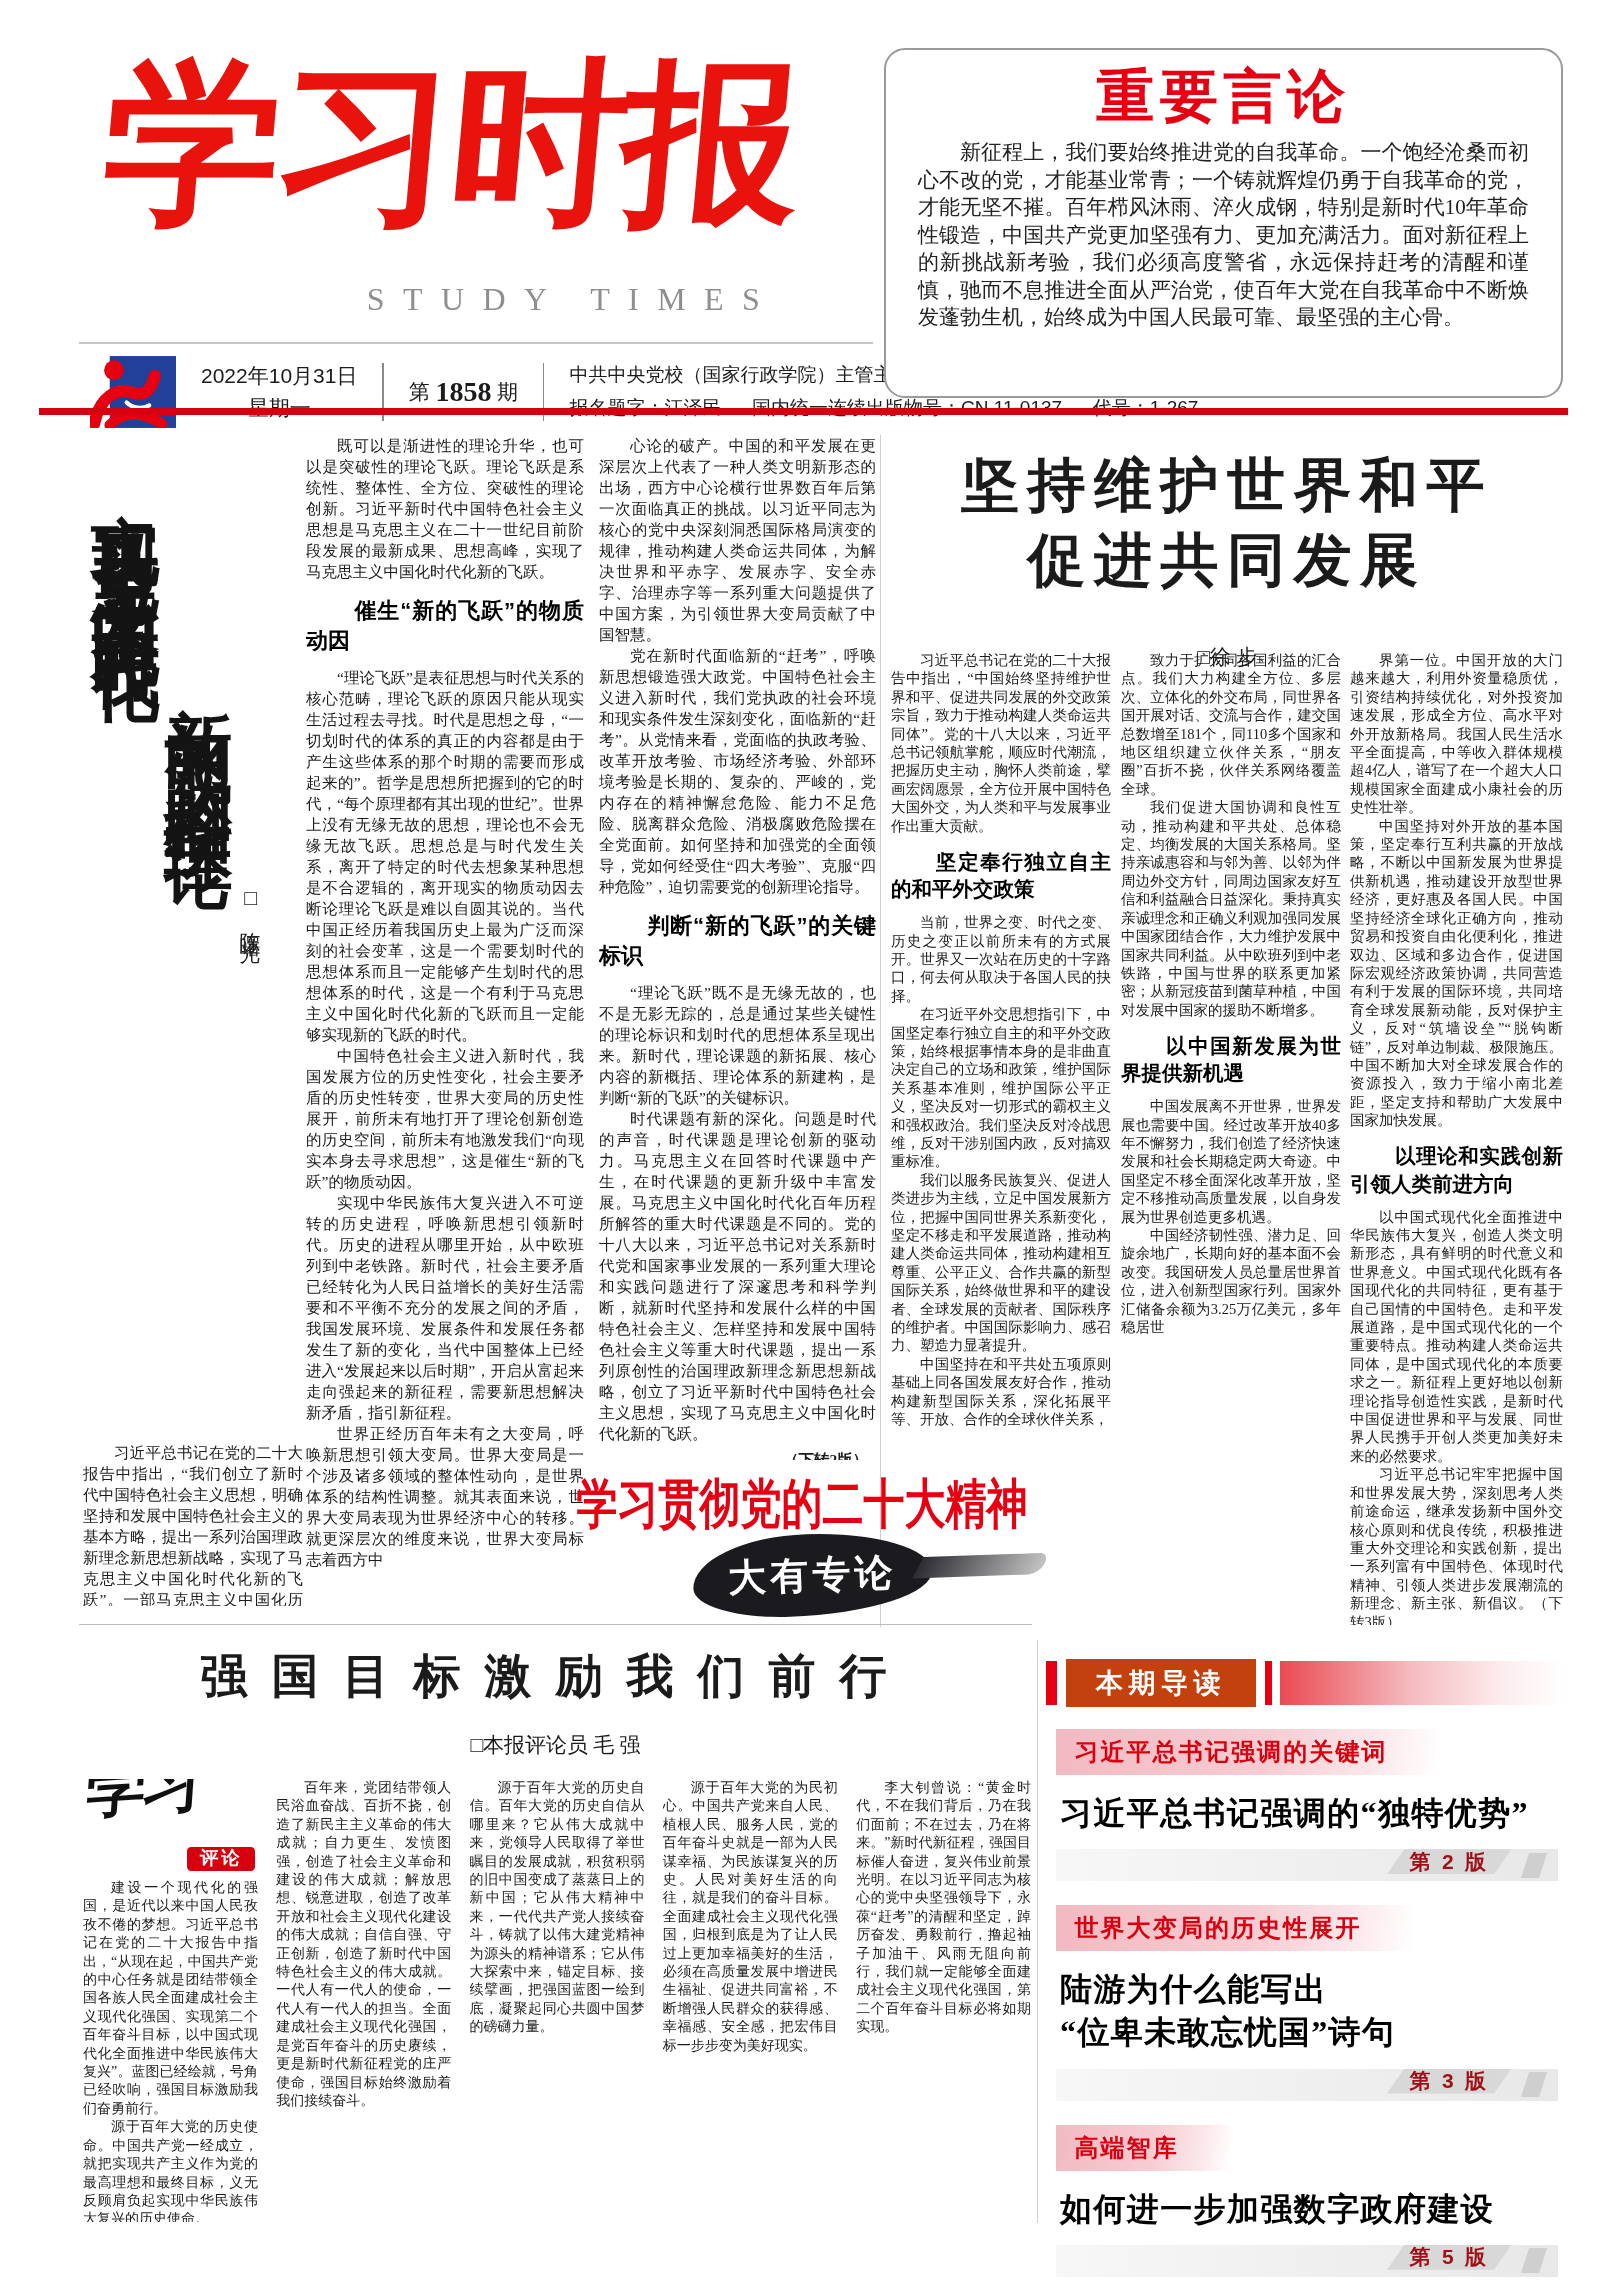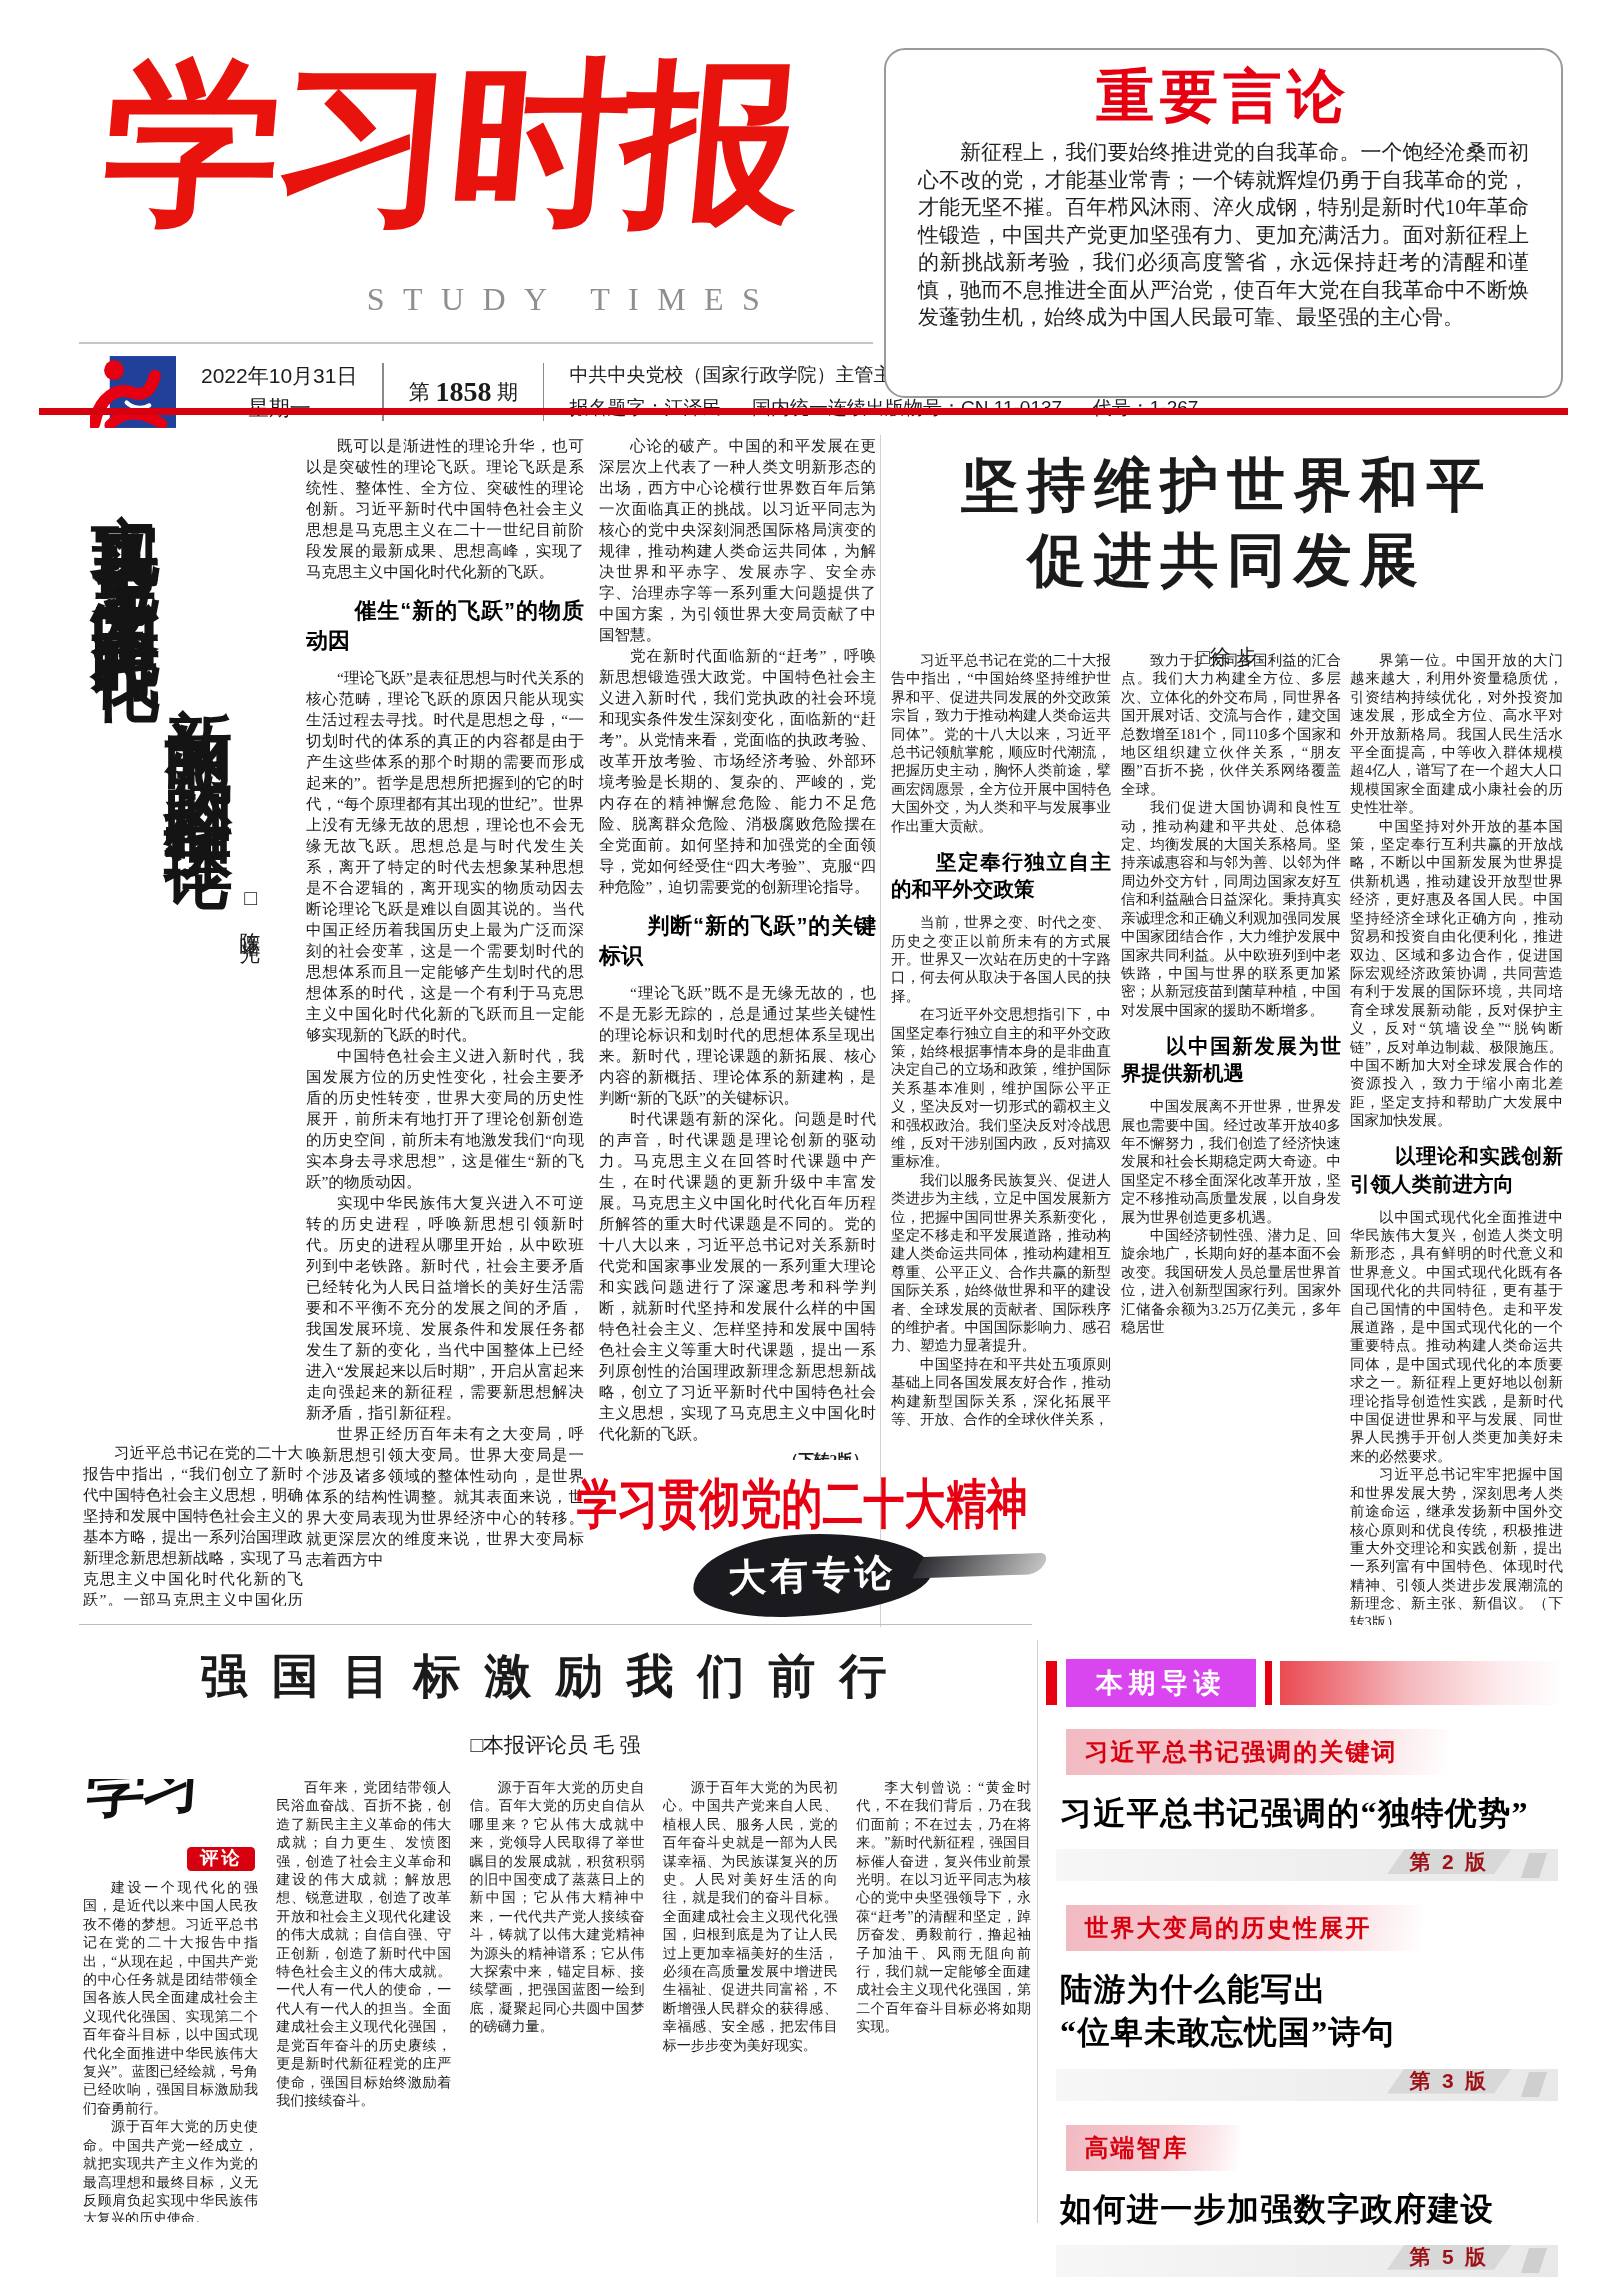--- a/index.html
+++ b/index.html
@@ -77,26 +77,26 @@
   .ecol p{margin:0;text-indent:2em;}
   .elogo{position:relative;width:100%;height:93px;margin-bottom:7px;}
   .elogo .xx{position:absolute;left:4.2px;top:0;font-weight:900;font-size:59px;color:#101010;
         transform:skewX(-8deg) rotate(-4deg);letter-spacing:-4.2px;font-family:"Liberation Serif",serif;}
   .elogo .pl{position:absolute;right:2.8px;bottom:1.4px;background:#d7000f;color:#fff;font-size:18.4px;
         font-weight:bold;font-family:"Liberation Sans",sans-serif;padding:2.8px 12.7px;border-radius:4.2px;letter-spacing:2.8px;}
   
   .guide{position:absolute;left:1046px;top:1661px;width:518px;height:565px;font-family:"Liberation Sans",sans-serif;}
   .g-head{display:flex;align-items:center;height:44px;gap:8.5px;}
   .g-bar1{width:11.3px;height:44px;background:#e60012;}
-  .g-block{background:#d946ef;color:#fff;font-size:27px;font-weight:bold;letter-spacing:5.6px;
+  .g-block{background:#c2410c;color:#fff;font-size:27px;font-weight:bold;letter-spacing:5.6px;
         padding:5.6px 30px;white-space:nowrap;}
   .g-bar2{width:7px;height:44px;background:#e60012;}
   .g-fade{flex:1;height:44px;background:linear-gradient(to right,#ea4a52,#f5b9bd 45%,#fdecee 78%,#fff);}
   .g-item{margin-top:24px;}
-  .g-kicker{display:inline-block;margin-left:20px;background:linear-gradient(100deg,#f2bac2 0%,#f6ccd2 55%,#fbe7ea 82%,rgba(255,255,255,0));
+  .g-kicker{display:inline-block;margin-left:10px;background:linear-gradient(100deg,#f2bac2 0%,#f6ccd2 55%,#fbe7ea 82%,rgba(255,255,255,0));
         color:#d7000f;font-size:24px;font-weight:bold;letter-spacing:2.1px;padding:7px 51px 7px 18.4px;}
   .g-title{font-family:"Liberation Serif",serif;font-weight:bold;font-size:32px;line-height:1.35;
         margin:17px 0 14px 14px;white-space:pre-line;color:#000;letter-spacing:1.4px;}
   .g-pagerow{position:relative;height:32px;margin:0 5.6px 0 10px;background:linear-gradient(to right,#f7f7f7,#e8e8e8);}
   .g-page{position:absolute;right:47px;top:0;height:25px;display:flex;align-items:center;padding:0 22.6px;
         background:#d8d8d8;clip-path:polygon(14% 0,100% 0,86% 100%,0 100%);color:#9e1016;
         font-size:21px;font-weight:bold;letter-spacing:2.8px;}
   .g-tail{position:absolute;right:15.5px;top:3.5px;width:18.4px;height:25.4px;background:#cfcfcf;transform:skewX(-18deg);}
 </style>
 </head>

